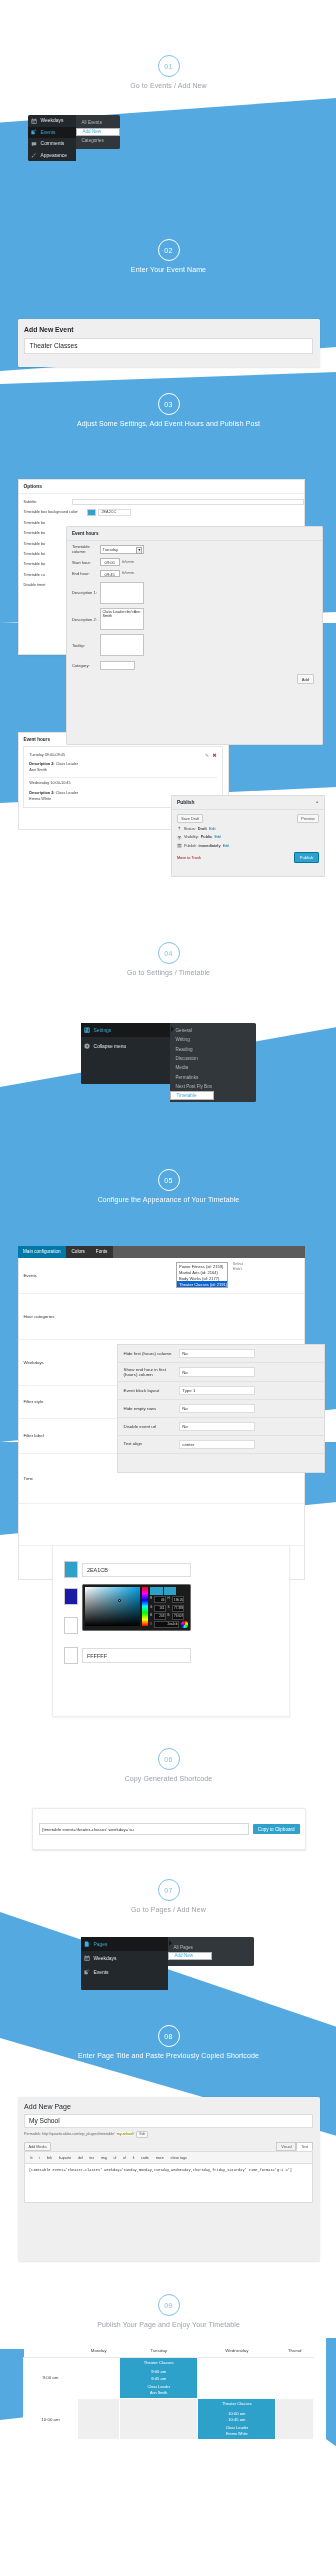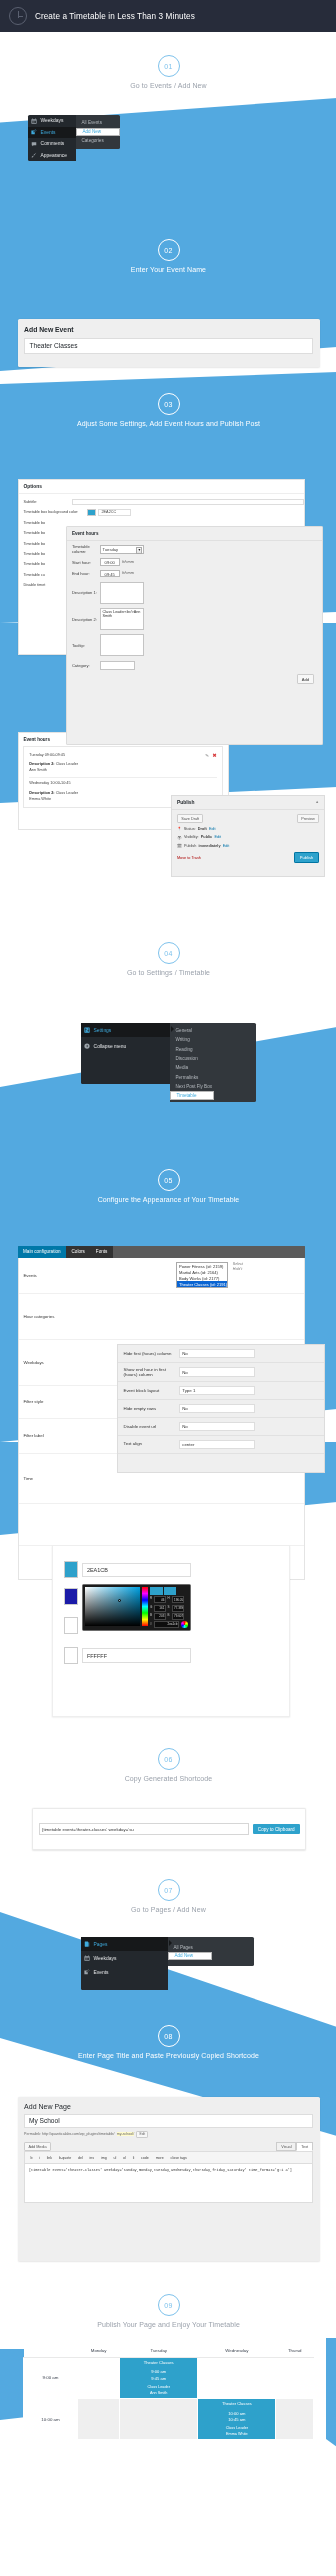--- a/index.html
+++ b/index.html
@@ -168,24 +168,20 @@
 
   <div class="band" style="top:98px;height:273px;clip-path:polygon(0 24.6px,337px 0,337px 249px,0 273px);"></div>
   <div class="band" style="top:372px;height:251px;clip-path:polygon(0 12px,337px 0,337px 240px,0 251px);"></div>
   <div class="band" style="top:623px;height:180px;clip-path:polygon(0 0,337px 0,337px 164px,0 180px);"></div>
   <div class="band" style="top:1027px;height:415px;clip-path:polygon(0 60px,337px 0,337px 382px,0 415px);"></div>
   <div class="band" style="top:1442px;height:93px;clip-path:polygon(0 0,337px 0,337px 60px,0 93px);"></div>
   <div class="band" style="top:1901px;height:273px;clip-path:polygon(0 11px,337px 126px,337px 235px,0 137px);"></div>
   <div class="band" style="top:2349px;height:98px;clip-path:polygon(0 0,44px 0,44px 66px,0 71px);"></div>
   <div class="band" style="top:2338px;height:126px;clip-path:polygon(326px 0,337px 0,337px 109px,326px 101px);"></div>
 
-  <div class="topbar">
-    <span class="clock-icon"></span>
-    <h1>Create a Timetable in Less Than 3 Minutes</h1>
-  </div>
 
   <div class="step" style="top:55px;">
     <div class="circ lite">01</div>
     <div class="cap grey">Go to Events / Add New</div>
   </div>
 
   <div class="wpmenu" style="left:28px; top:115px;">
     <div class="col-main">
       <div class="mi">
         <svg class="ic" viewBox="0 0 16 16" fill="currentColor">

